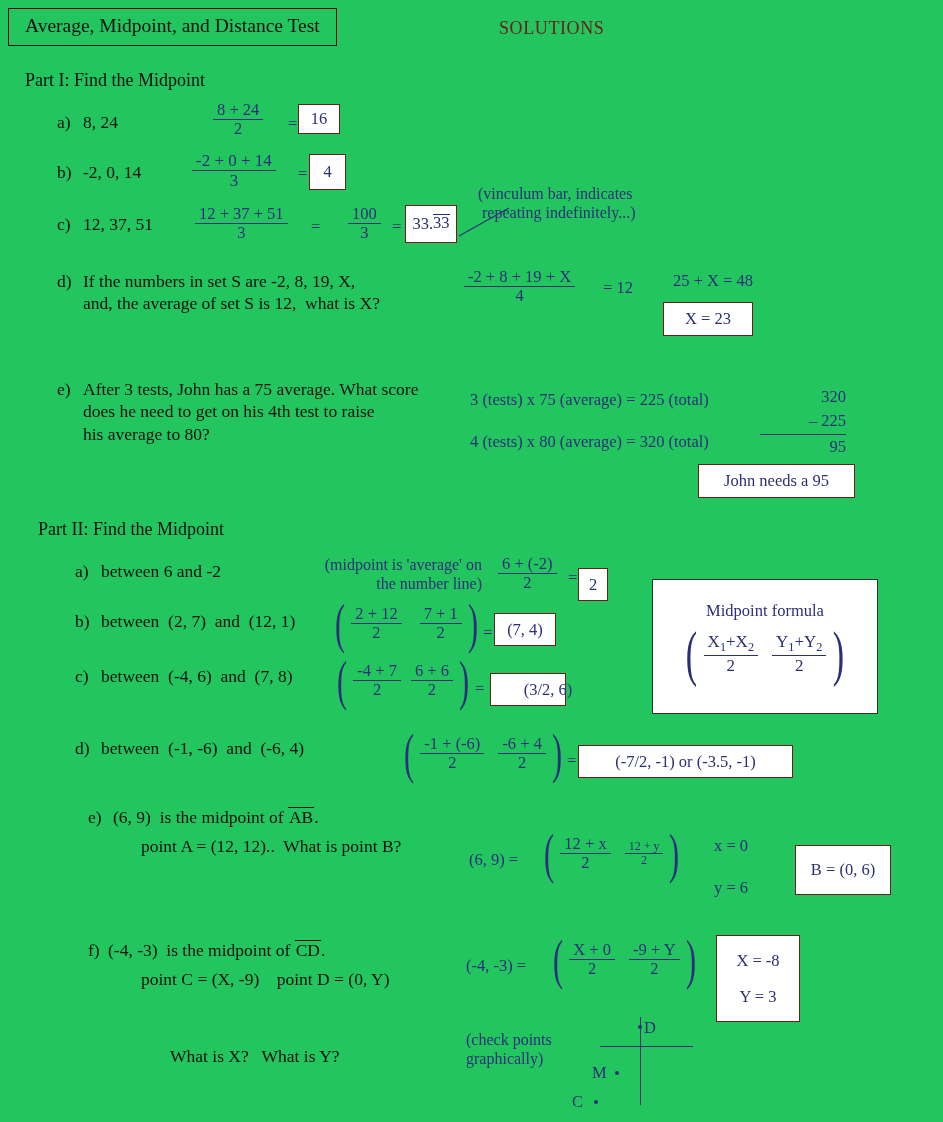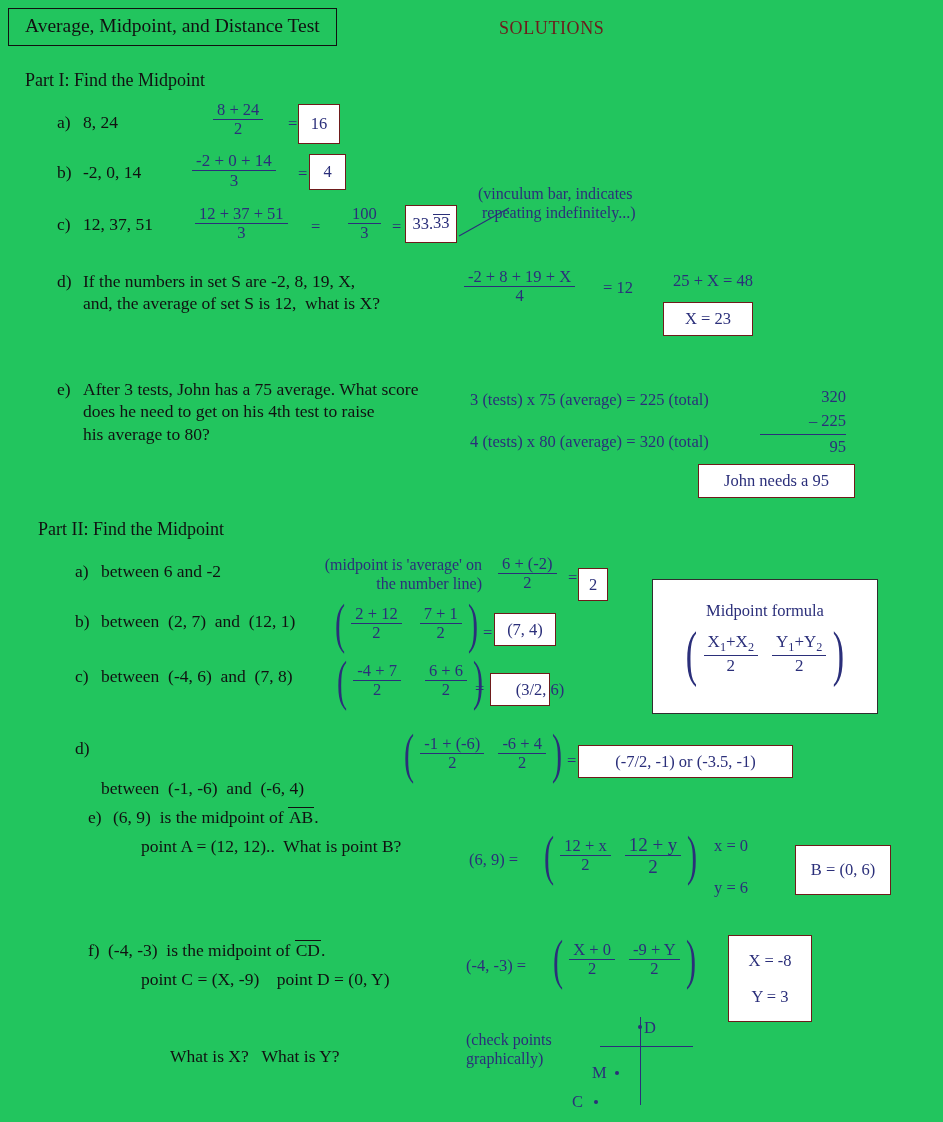--- a/index.html
+++ b/index.html
@@ -168,21 +168,21 @@
   <div class="abs prompt" style="left:57px; top:111px;">a)</div>
   <div class="abs prompt" style="left:83px; top:111px;">8, 24</div>
 
   <div class="abs" style="left:213px; top:101px;">
     <span class="frac" style="font-size:16.5px;">
       <span class="num">8 + 24</span>
       <span class="den">2</span>
     </span>
   </div>
   <div class="abs work" style="left:288px; top:113px;">=</div>
-  <div class="abs ansbox" style="left:298px; top:104px; width:42px; height:40px;">
+  <div class="abs ansbox" style="left:298px; top:104px; width:42px; height:30px;">
     <span>16</span>
   </div>
 
   <div class="abs prompt" style="left:57px; top:161px;">b)</div>
   <div class="abs prompt" style="left:83px; top:161px;">-2, 0, 14</div>
 
   <div class="abs" style="left:192px; top:151px;">
     <span class="frac" style="font-size:17px;">
       <span class="num">-2 + 0 + 14</span>
       <span class="den">3</span>
@@ -296,39 +296,39 @@
   <div class="abs work" style="left:483px; top:622px;">=</div>
   <div class="abs ansbox" style="left:494px; top:613px; width:62px; height:33px;">
     <span>(7, 4)</span>
   </div>
 
   <div class="abs prompt" style="left:75px; top:665px;">c)</div>
   <div class="abs prompt" style="left:101px; top:665px;">between  (-4, 6)  and  (7, 8)</div>
 
   <div class="abs pairwrap" style="left:333px; top:661px;">
     <span class="bigparen">(</span>
-    <span class="pair-inner" style="gap:24px;">
+    <span class="pair-inner" style="gap:10px;">
       <span class="frac" style="font-size:16.5px;">
         <span class="num">-4 + 7</span>
         <span class="den">2</span>
       </span>
       <span class="frac" style="font-size:16.5px;">
         <span class="num">6 + 6</span>
         <span class="den">2</span>
       </span>
     </span>
     <span class="bigparen">)</span>
   </div>
   <div class="abs work" style="left:475px; top:678px;">=</div>
-  <div class="abs ansbox" style="left:490px; top:673px; width:60px; height:33px;padding-left:40px;">
+  <div class="abs ansbox" style="left:490px; top:673px; width:76px; height:33px;padding-left:40px;">
     <span>(3/2, 6)</span>
   </div>
 
   <div class="abs prompt" style="left:75px; top:737px;">d)</div>
-  <div class="abs prompt" style="left:101px; top:737px;margin-top:40px;">between  (-1, -6)  and  (-6, 4)</div>
+  <div class="abs prompt" style="left:101px; top:737px;">between  (-1, -6)  and  (-6, 4)</div>
 
   <div class="abs pairwrap" style="left:400px; top:734px;">
     <span class="bigparen">(</span>
     <span class="pair-inner" style="gap:14px;">
       <span class="frac" style="font-size:16.5px;">
         <span class="num">-1 + (-6)</span>
         <span class="den">2</span>
       </span>
       <span class="frac" style="font-size:16.5px;">
         <span class="num">-6 + 4</span>
@@ -365,21 +365,21 @@
   <div class="abs prompt" style="left:141px; top:835px;">point A = (12, 12)..  What is point B?</div>
 
   <div class="abs work" style="left:469px; top:849px;">(6, 9) =</div>
   <div class="abs pairwrap" style="left:540px; top:834px;">
     <span class="bigparen">(</span>
     <span class="pair-inner" style="gap:14px;">
       <span class="frac" style="font-size:16.5px;">
         <span class="num">12 + x</span>
         <span class="den">2</span>
       </span>
-      <span class="frac" style="font-size:19px;">
+      <span class="frac" style="font-size:12px;">
         <span class="num">12 + y</span>
         <span class="den">2</span>
       </span>
     </span>
     <span class="bigparen">)</span>
   </div>
   <div class="abs work" style="left:714px; top:835px;">x = 0</div>
   <div class="abs work" style="left:714px; top:877px;">y = 6</div>
   <div class="abs ansbox" style="left:795px; top:845px; width:96px; height:50px;">
     <span>B = (0, 6)</span>
@@ -399,21 +399,21 @@
         <span class="den">2</span>
       </span>
       <span class="frac" style="font-size:16.5px;">
         <span class="num">-9 + Y</span>
         <span class="den">2</span>
       </span>
     </span>
     <span class="bigparen">)</span>
   </div>
 
-  <div class="abs ansbox ansbox-col" style="left:716px; top:935px; width:84px; height:87px;margin-left:12px;">
+  <div class="abs ansbox ansbox-col" style="left:716px; top:935px; width:84px; height:87px;">
     <span>X = -8</span>
     <span>Y = 3</span>
   </div>
 
   <div class="abs work-note" style="left:466px; top:1030px; width:118px; text-align:left;">(check points
 graphically)</div>
 
   <div class="abs" style="left:592px; top:1015px; width:120px; height:100px;">
     <div class="axis-line" style="left:48px; top:2px; width:1.4px; height:88px;"></div>
     <div class="axis-line" style="left:8px; top:31px; width:93px; height:1.4px;"></div>

